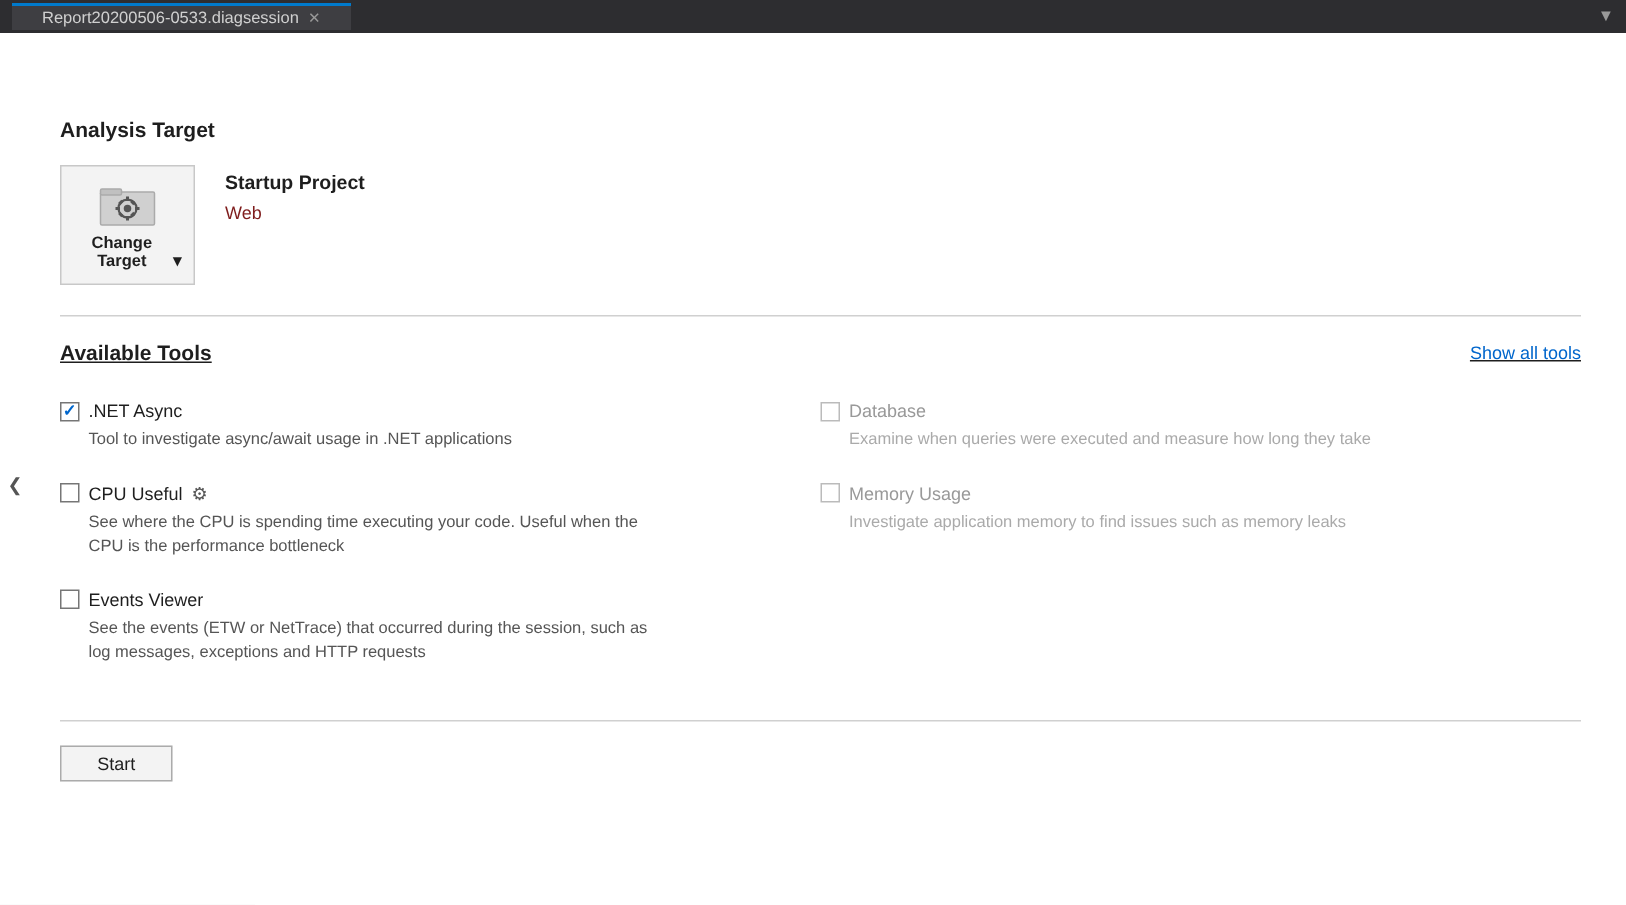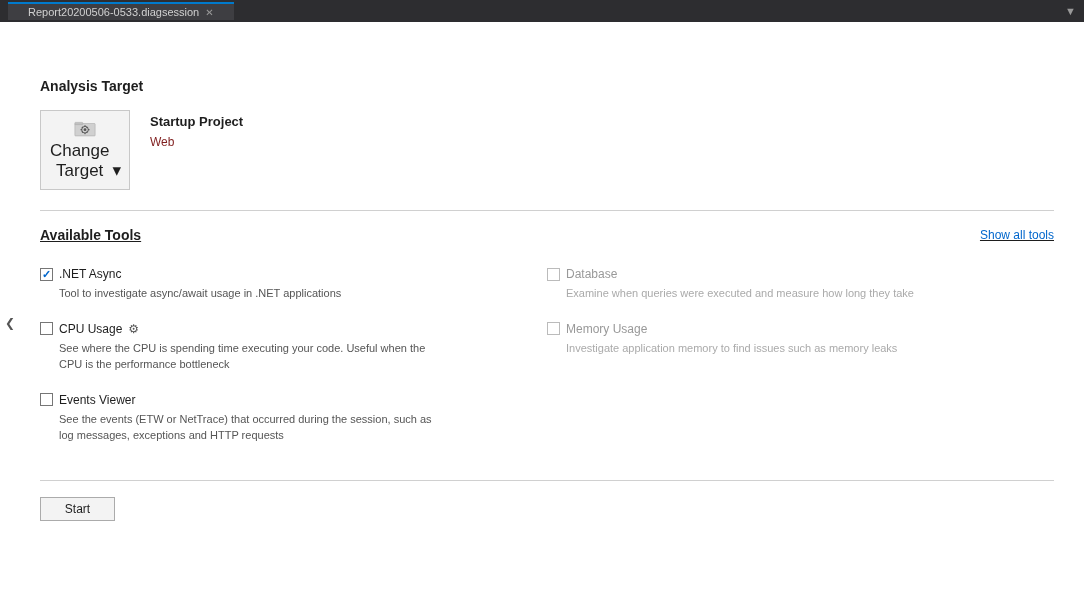--- a/index.html
+++ b/index.html
@@ -104,26 +104,27 @@
       padding: 8px;
     }
 
     .target-icon {
       width: 40px;
       height: 32px;
       margin-bottom: 4px;
     }
 
     .change-target-label {
-      font-size: 17px;
+      font-size: 11px;
       text-align: center;
       color: #1e1e1e;
       display: flex;
       align-items: flex-end;
       gap: 2px;
+      font-weight: bold;
     }
 
     .startup-project-info {
       padding-top: 4px;
     }
 
     .startup-project-title {
       font-size: 13px;
       font-weight: 600;
       color: #1e1e1e;
@@ -320,21 +321,21 @@
                 <span class="checkmark">✓</span>
               </div>
               <span class="tool-name">.NET Async</span>
             </div>
             <div class="tool-description">Tool to investigate async/await usage in .NET applications</div>
           </div>
 
           <div class="tool-item">
             <div class="tool-header">
               <div class="tool-checkbox"></div>
-              <span class="tool-name">CPU Usage</span>
+              <span class="tool-name">CPU Useful</span>
               <span class="tool-gear">⚙</span>
             </div>
             <div class="tool-description">See where the CPU is spending time executing your code. Useful when the CPU is the performance bottleneck</div>
           </div>
 
           <div class="tool-item">
             <div class="tool-header">
               <div class="tool-checkbox"></div>
               <span class="tool-name">Events Viewer</span>
             </div>

